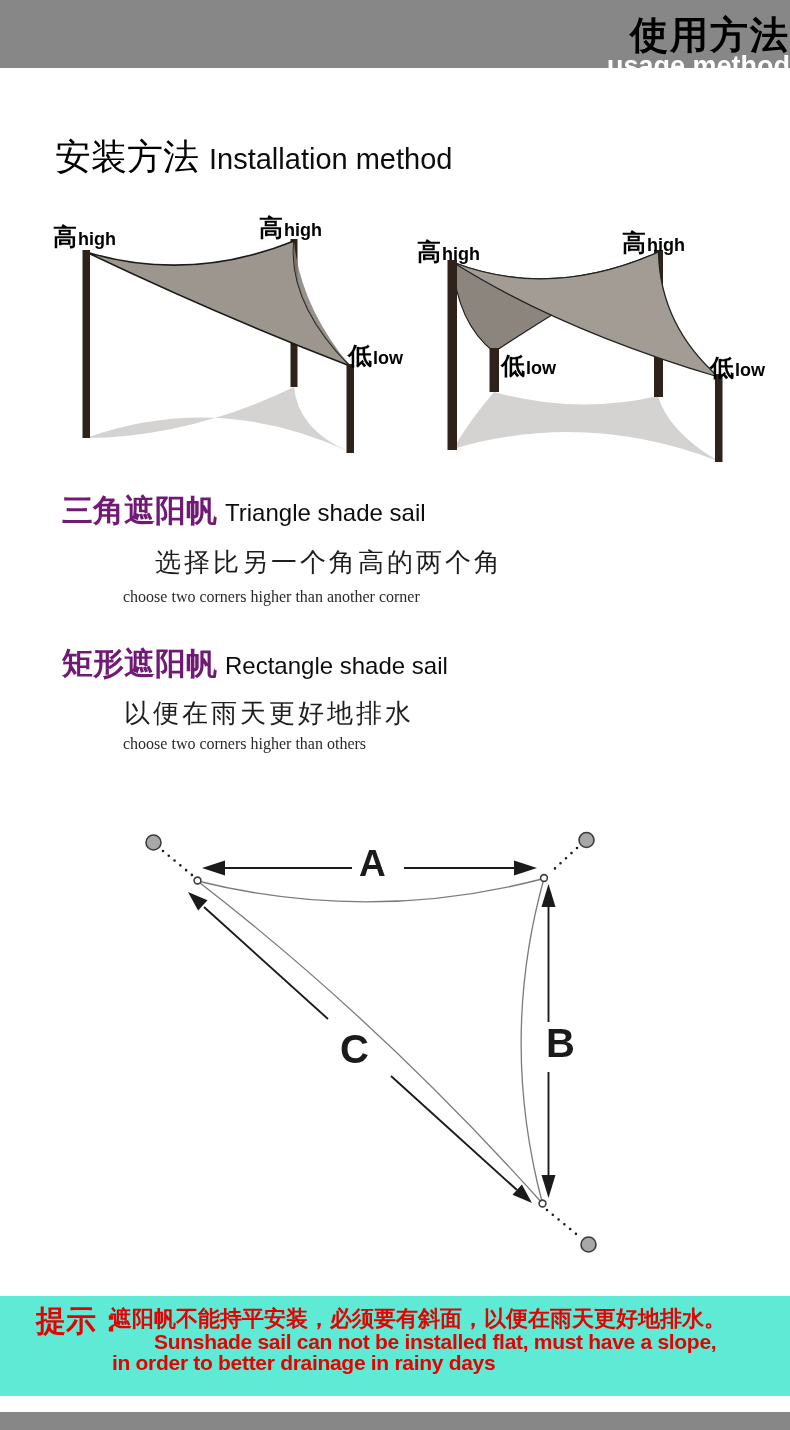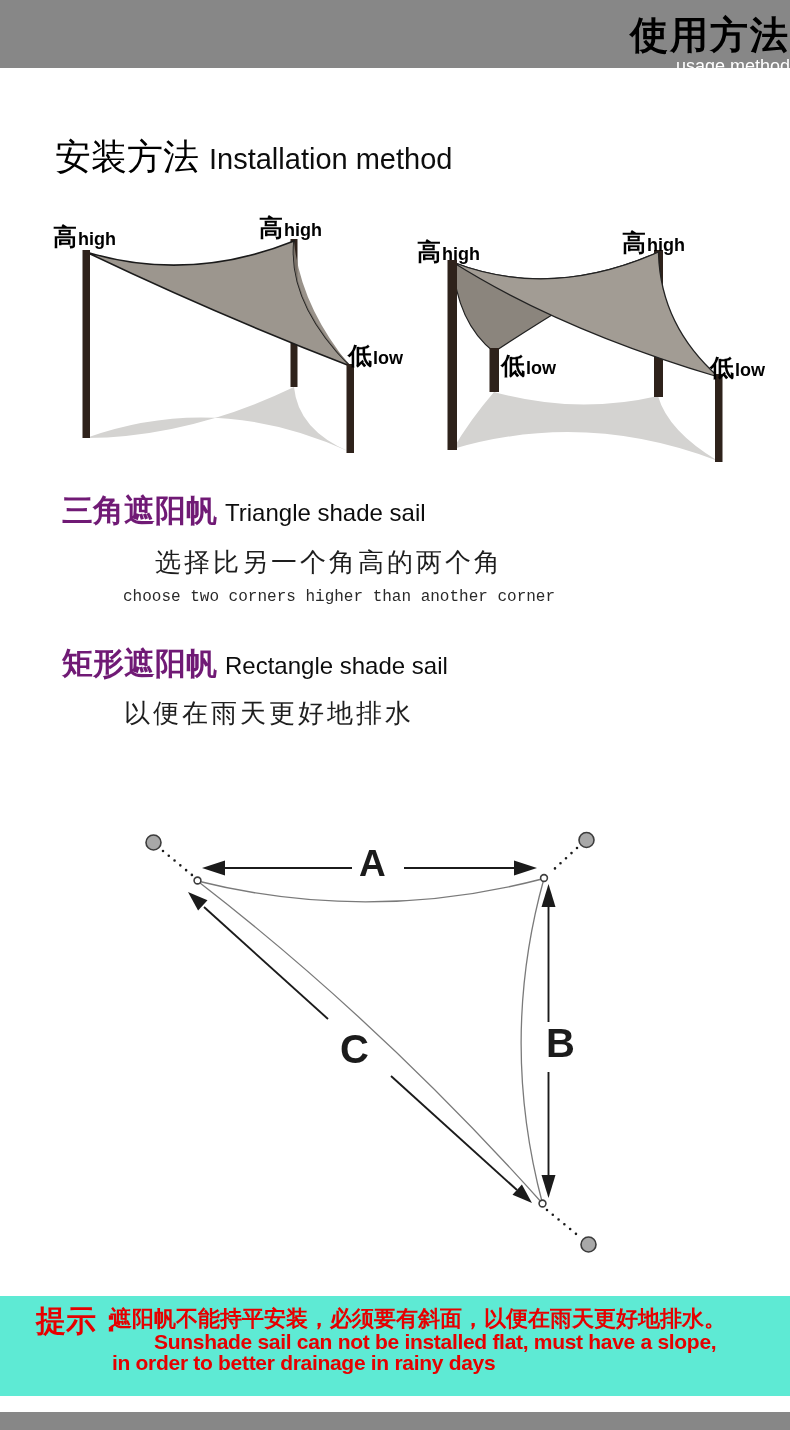--- a/index.html
+++ b/index.html
@@ -1,38 +1,38 @@
 <!DOCTYPE html>
 <html><head>
 <meta charset="utf-8">
 <style>
   html,body{margin:0;padding:0;background:#fff;}
   .canvas{position:relative;width:790px;height:1430px;background:#ffffff;overflow:hidden;
           font-family:"Liberation Sans","DejaVu Sans",sans-serif;}
   
   .header{position:absolute;left:0;top:0;width:790px;height:68px;background:#878787;text-align:right;}
   .header-title{padding-top:15px;font-size:38px;line-height:40px;font-weight:bold;color:#000;letter-spacing:2px;}
-  .header-sub{font-size:18px;line-height:23px;color:#fff;font-weight:normal;}
+  .header-sub{font-size:27px;line-height:23px;color:#fff;font-weight:bold;}
   
   .art{position:absolute;left:0;top:0;width:790px;height:1430px;}
   
   .install-heading{position:absolute;left:55px;top:133px;white-space:nowrap;}
   .install-heading .zh{font-size:36px;font-weight:normal;color:#000;}
   .install-heading .en{font-size:29px;color:#0d0d0d;margin-left:10px;}
   
   .pole-label{position:absolute;white-space:nowrap;font-weight:bold;color:#000;}
   .pole-label .zh{font-size:24px;}
   .pole-label .en{font-size:18px;margin-left:1px;}
   
   .section-heading{position:absolute;white-space:nowrap;}
   .section-heading .zh{font-size:31px;font-weight:bold;color:#701a75;}
   .section-heading .en{font-size:24px;color:#0d0d0d;margin-left:8px;}
   .desc-zh{position:absolute;white-space:nowrap;font-family:"DejaVu Serif","Liberation Serif",serif;
            font-size:26px;letter-spacing:3px;color:#1e1e1e;}
-  .desc-en{position:absolute;white-space:nowrap;font-family:Liberation Mono, monospace;
+  .desc-en{position:absolute;white-space:nowrap;font-family:Liberation Serif, serif;
            font-size:16px;color:#2a2a2a;}
   
   .measure-label{position:absolute;font-weight:bold;color:#1b1b1b;line-height:1;}
   .label-a{left:359px;top:845px;font-size:37px;}
   .label-b{left:546px;top:1023px;font-size:40px;}
   .label-c{left:340px;top:1029px;font-size:40px;}
   
   .notice{position:absolute;left:0;top:1296px;width:790px;height:100px;background:#5eead4;}
   .notice-prefix{position:absolute;left:36px;top:5px;font-size:30px;font-weight:bold;color:#e60000;}
   .notice-zh{position:absolute;left:110px;top:8px;font-size:22px;font-weight:bold;color:#e60000;white-space:nowrap;}
@@ -142,20 +142,21 @@
   <div class="section-heading" style="left:62px;top:490px;">
     <span class="zh">三角遮阳帆</span><span class="en">Triangle shade sail</span>
   </div>
   <div class="desc-zh" style="left:124px;top:545px;margin-left:31px;">选择比另一个角高的两个角</div>
   <div class="desc-en" style="left:123px;top:588px;">choose two corners higher than another corner</div>
 
   <div class="section-heading" style="left:62px;top:643px;">
     <span class="zh">矩形遮阳帆</span><span class="en">Rectangle shade sail</span>
   </div>
   <div class="desc-zh" style="left:124px;top:696px;">以便在雨天更好地排水</div>
+  <div class="desc-en" style="left:123px;top:735px;">choose two corners higher than others</div>
 
   <div class="measure-label label-a">A</div>
   <div class="measure-label label-b">B</div>
   <div class="measure-label label-c">C</div>
 
   <div class="notice">
     <div class="notice-prefix">提示：</div>
     <div class="notice-zh">遮阳帆不能持平安装，必须要有斜面，以便在雨天更好地排水。</div>
     <div class="notice-en1">Sunshade sail can not be installed flat, must have a slope,</div>
     <div class="notice-en2">in order to better drainage in rainy days</div>

